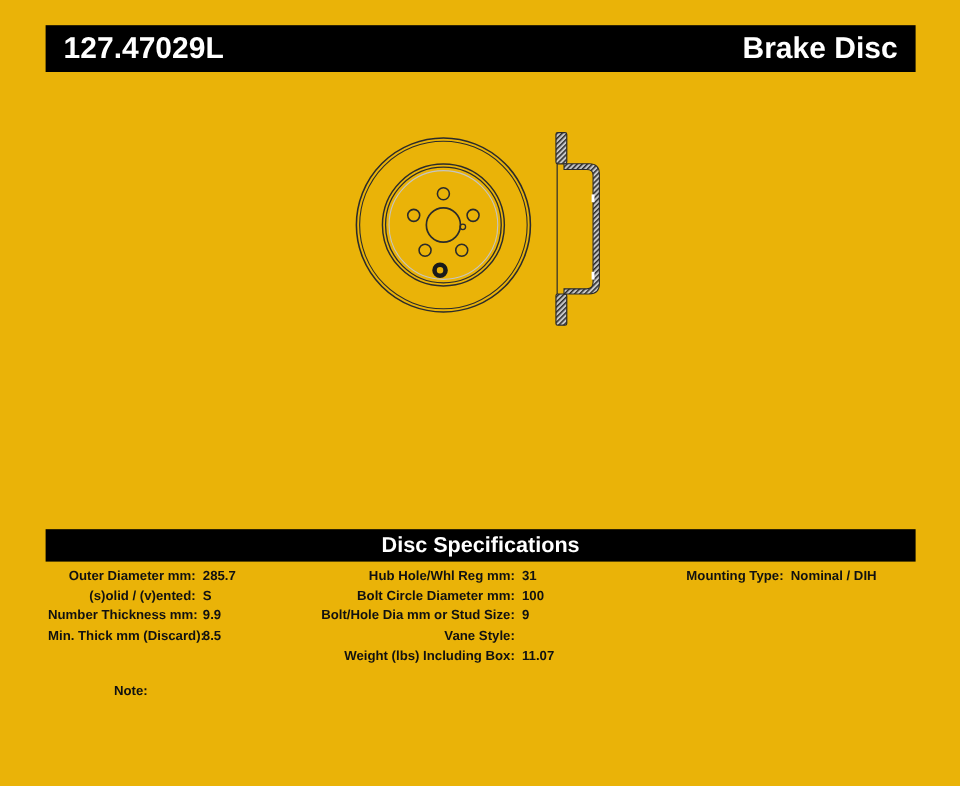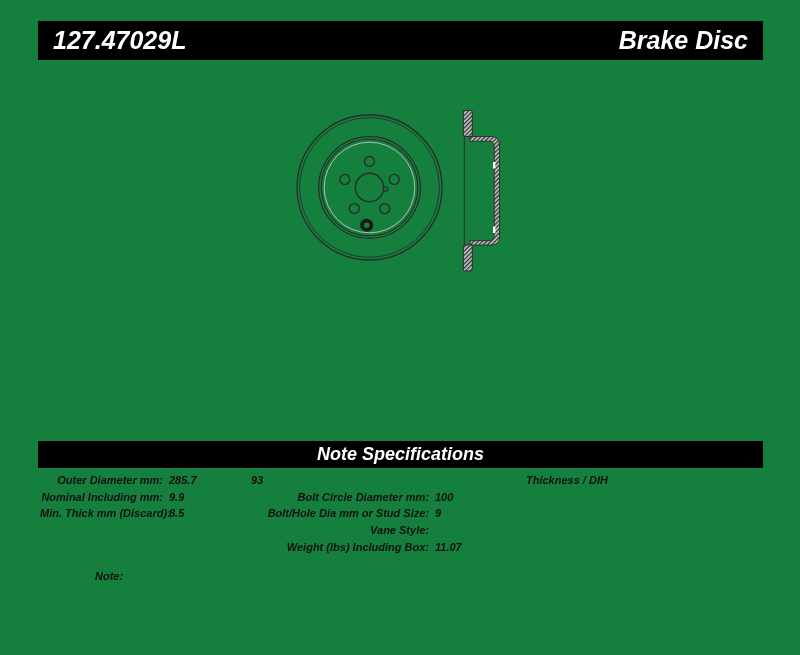--- a/index.html
+++ b/index.html
@@ -4,21 +4,21 @@
 <style>
   * { margin: 0; padding: 0; box-sizing: border-box; }
   html, body { background: #ffffff; }
   body {
     width: 800px; height: 655px;
     position: relative;
     font-family: "Liberation Sans", sans-serif;
     color: #111111;
     overflow: hidden;
   }
-  .page { position: absolute; inset: 0; background: #15803d; font-style: italic; }
+  .page { position: absolute; inset: 0; background: #eab308; }
 
   
   .header-bar {
     position: absolute; left: 38px; top: 21px; width: 725px; height: 39px;
     background: #000000; color: #ffffff;
     display: flex; justify-content: space-between; align-items: center;
     padding: 0 15px;
     font-size: 25px; font-weight: bold; letter-spacing: 0px;
   }
 
@@ -99,41 +99,46 @@
                V145.7 H209 Q214.2 145.7 214.2 140.5 V51 Q214.2 46.3 209 46.3 H190 Z" fill="url(#hatch)" stroke-width="0.9"></path>
 
       <line x1="184.3" y1="41.5" x2="184.3" y2="150" stroke-width="1"></line>
 
       <rect x="213" y="67" width="2.4" height="6.5" fill="#ffffff" stroke="none"></rect>
       <rect x="213" y="131.5" width="2.4" height="6.5" fill="#ffffff" stroke="none"></rect>
     </g>
   </svg>
 
   <div class="spec-bar">
-    <span>Note Specifications</span>
+    <span>Disc Specifications</span>
   </div>
 
   <div class="spec-col spec-col-1">
     <div class="spec-row">
       <span class="spec-label">Outer Diameter mm:</span>
       <span class="spec-value">285.7</span>
     </div>
     <div class="spec-row">
-      <span class="spec-label">Nominal Including mm:</span>
+      <span class="spec-label">(s)olid / (v)ented:</span>
+      <span class="spec-value">S</span>
+    </div>
+    <div class="spec-row">
+      <span class="spec-label">Number Thickness mm:</span>
       <span class="spec-value">9.9</span>
     </div>
     <div class="spec-row">
       <span class="spec-label">Min. Thick mm (Discard):</span>
       <span class="spec-value">8.5</span>
     </div>
   </div>
 
   <div class="spec-col spec-col-2">
     <div class="spec-row">
-      <span class="spec-value">93</span>
+      <span class="spec-label">Hub Hole/Whl Reg mm:</span>
+      <span class="spec-value">31</span>
     </div>
     <div class="spec-row">
       <span class="spec-label">Bolt Circle Diameter mm:</span>
       <span class="spec-value">100</span>
     </div>
     <div class="spec-row">
       <span class="spec-label">Bolt/Hole Dia mm or Stud Size:</span>
       <span class="spec-value">9</span>
     </div>
     <div class="spec-row">
@@ -141,19 +146,20 @@
       <span class="spec-value"></span>
     </div>
     <div class="spec-row">
       <span class="spec-label">Weight (lbs) Including Box:</span>
       <span class="spec-value">11.07</span>
     </div>
   </div>
 
   <div class="spec-col spec-col-3">
     <div class="spec-row">
-      <span class="spec-value">Thickness / DIH</span>
+      <span class="spec-label">Mounting Type:</span>
+      <span class="spec-value">Nominal / DIH</span>
     </div>
   </div>
 
   <div class="note-label">Note:</div>
 
 </div>
 
 </body></html>

